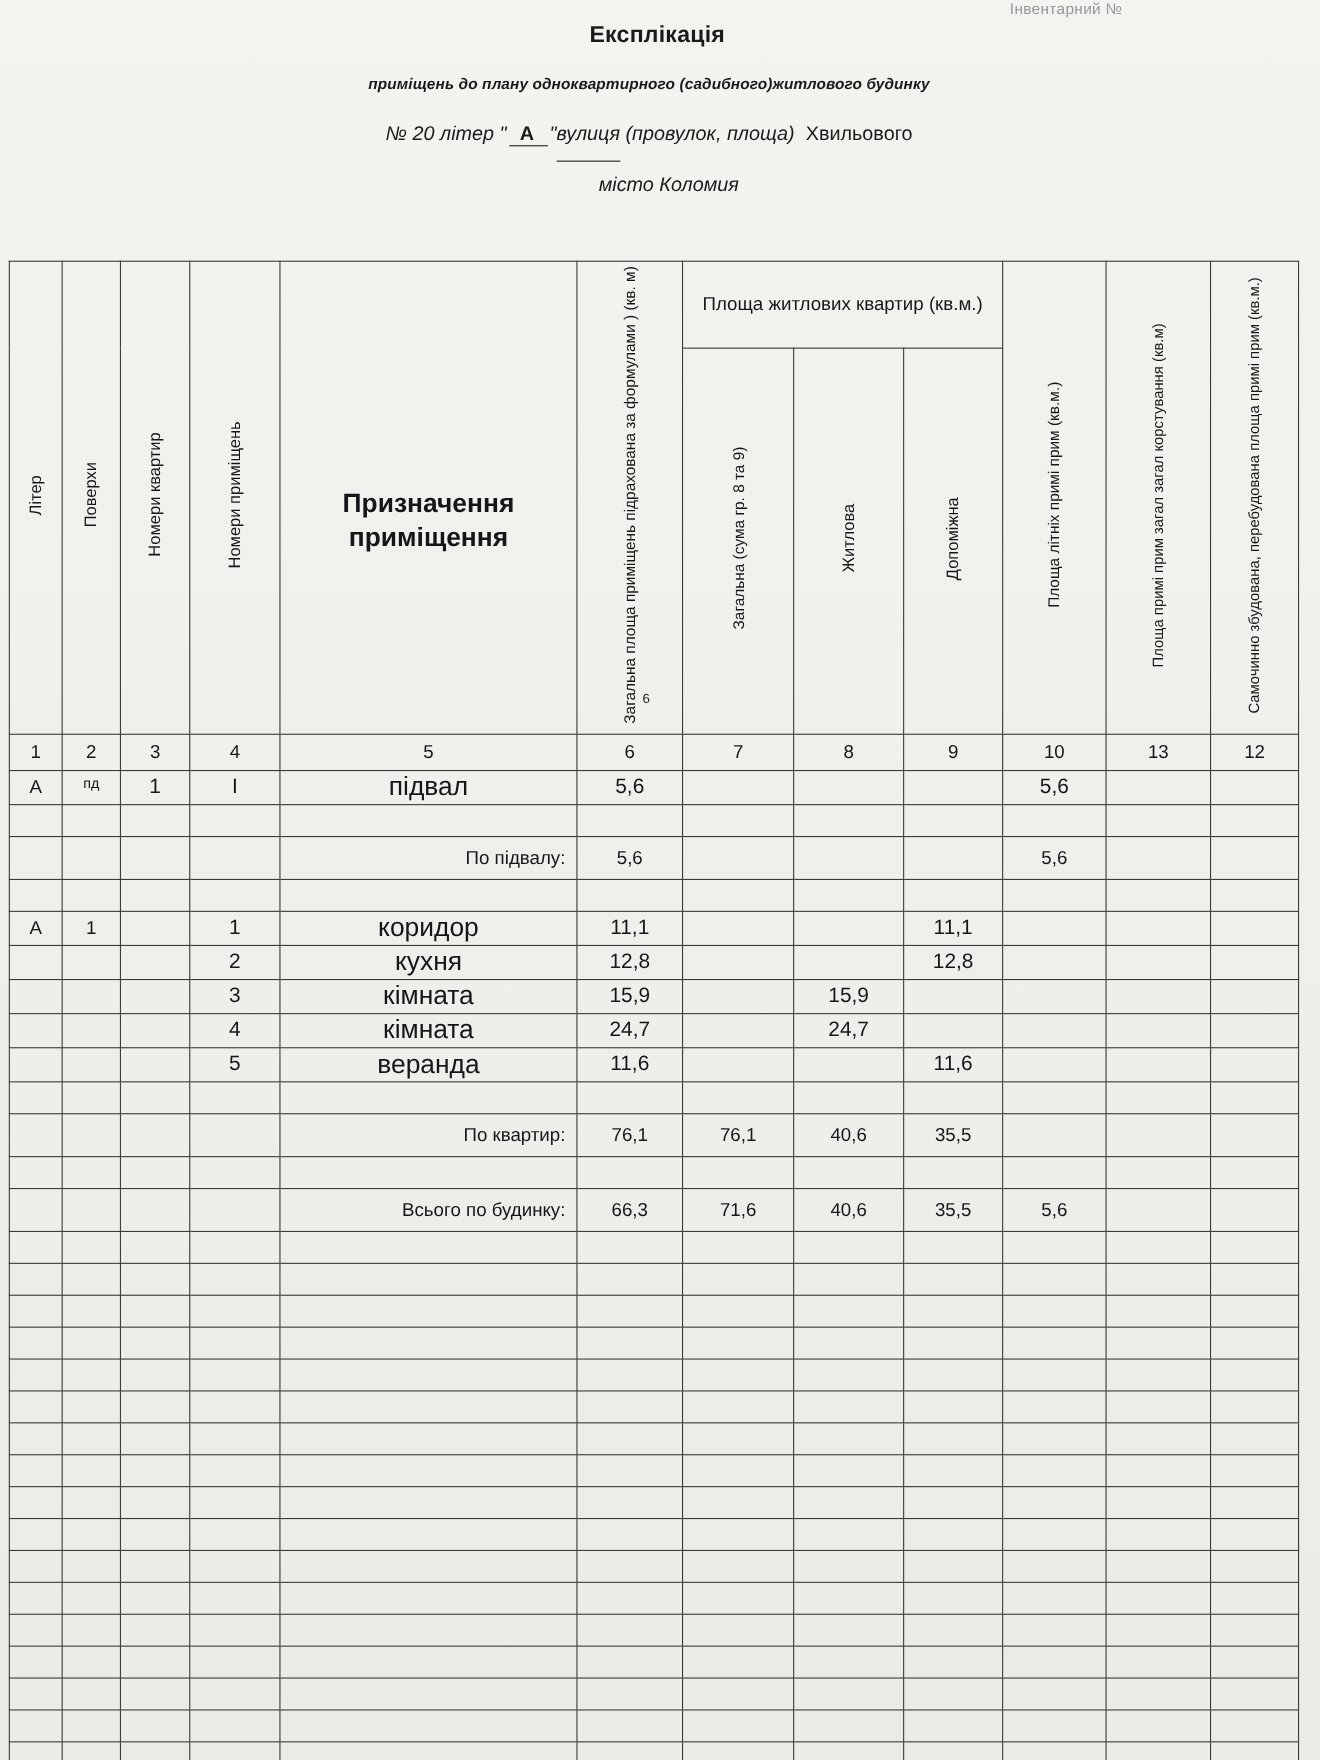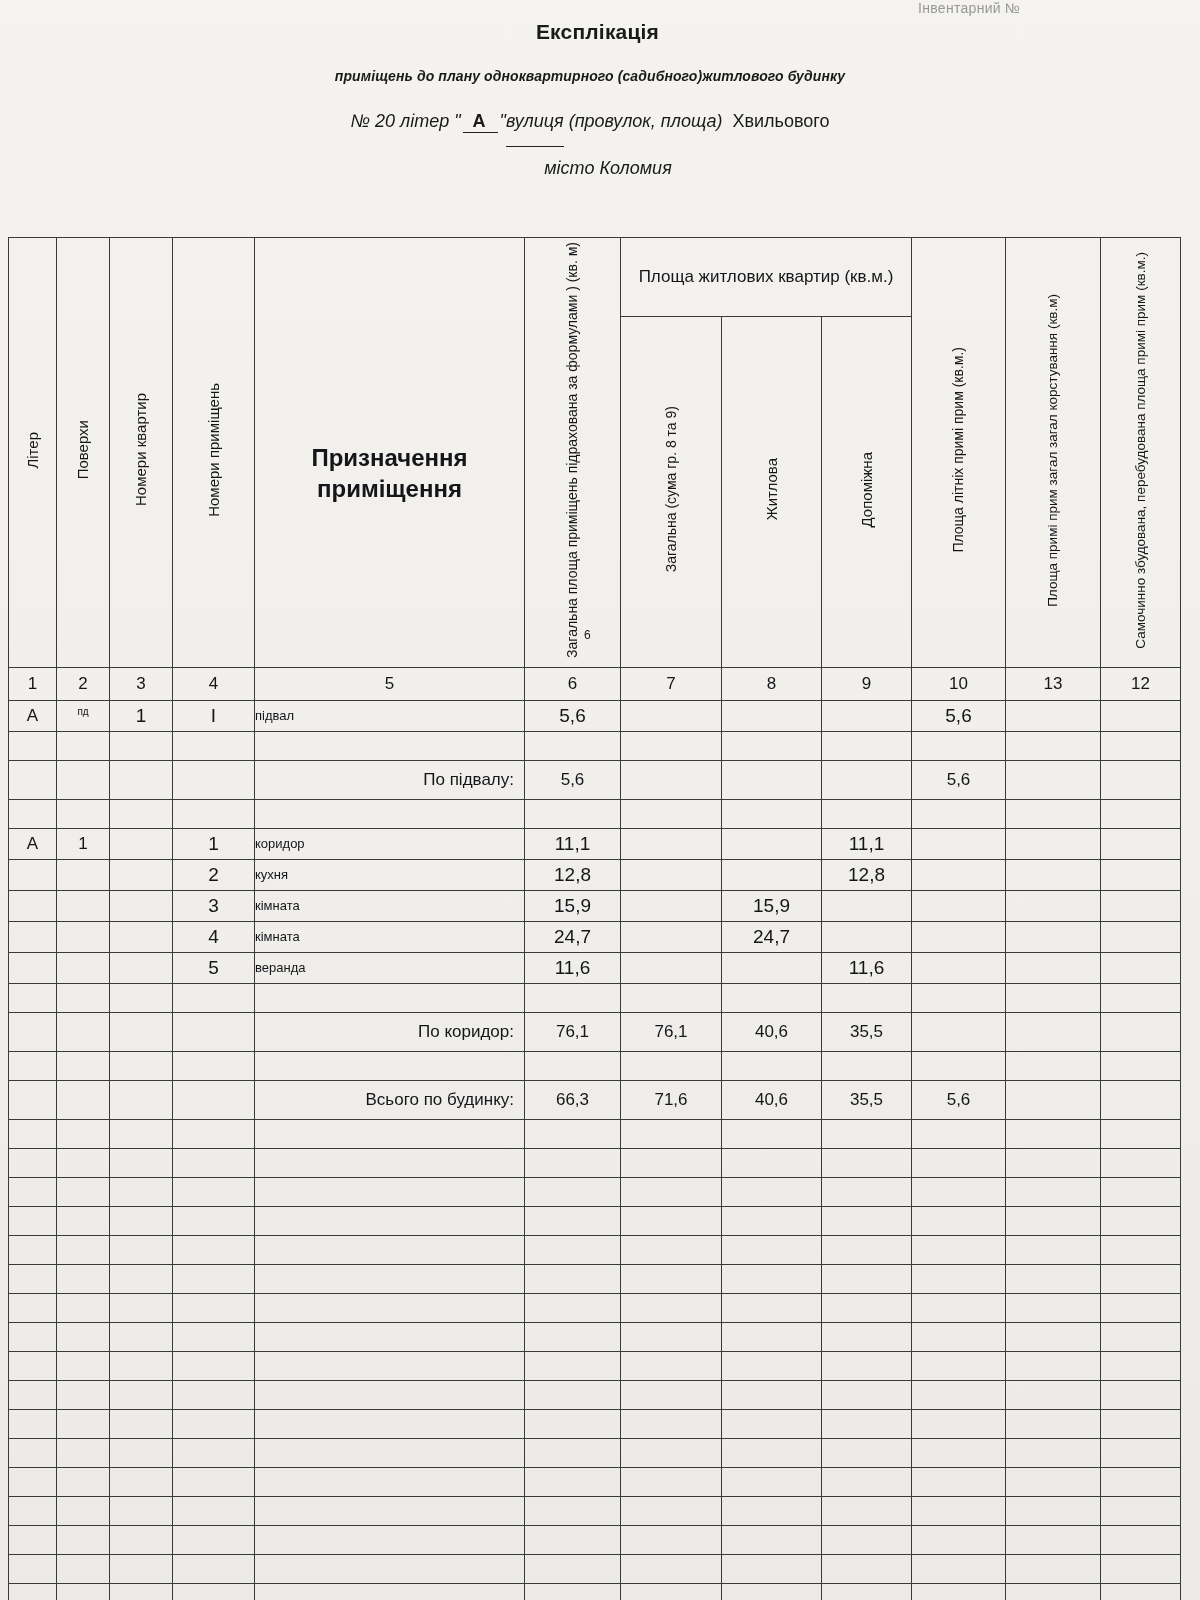--- a/index.html
+++ b/index.html
@@ -121,40 +121,40 @@
     height: 76px;
   }
   .numrow td {
     height: 32px;
     font-size: 19px;
     font-weight: bold;
   }
 
   .datarow td { height: 30px; }
   .datarow td.purpose {
-    text-align: left;
-    font-size: 13px;
+    text-align: center;
+    font-size: 24px;
   }
   .datarow td.num { font-size: 19px; }
   .datarow td.val { font-size: 19px; }
 
   .totalrow td {
     height: 38px;
     font-weight: bold;
     font-size: 20px;
   }
   .totalrow td.purpose {
     text-align: right;
     padding-right: 10px;
     padding-left: 20px;
   }
   .emptyrow td { height: 28px; }
 
   .sup {
-    font-size: 10px;
+    font-size: 13px;
     vertical-align: super;
   }
   .col6-note {
     position: absolute;
     left: 584px;
     top: 628px;
     font-size: 12px;
   }
 </style>
 </head>
@@ -362,21 +362,21 @@
           <td></td>
           <td></td>
           <td></td>
           <td></td>
         </tr>
         <tr class="totalrow">
           <td></td>
           <td></td>
           <td></td>
           <td></td>
-          <td class="purpose">По коридор:</td>
+          <td class="purpose">По квартир:</td>
           <td class="val">76,1</td>
           <td class="val">76,1</td>
           <td class="val">40,6</td>
           <td class="val">35,5</td>
           <td class="val"></td>
           <td class="val"></td>
           <td class="val"></td>
         </tr>
         <tr class="emptyrow">
           <td></td>

